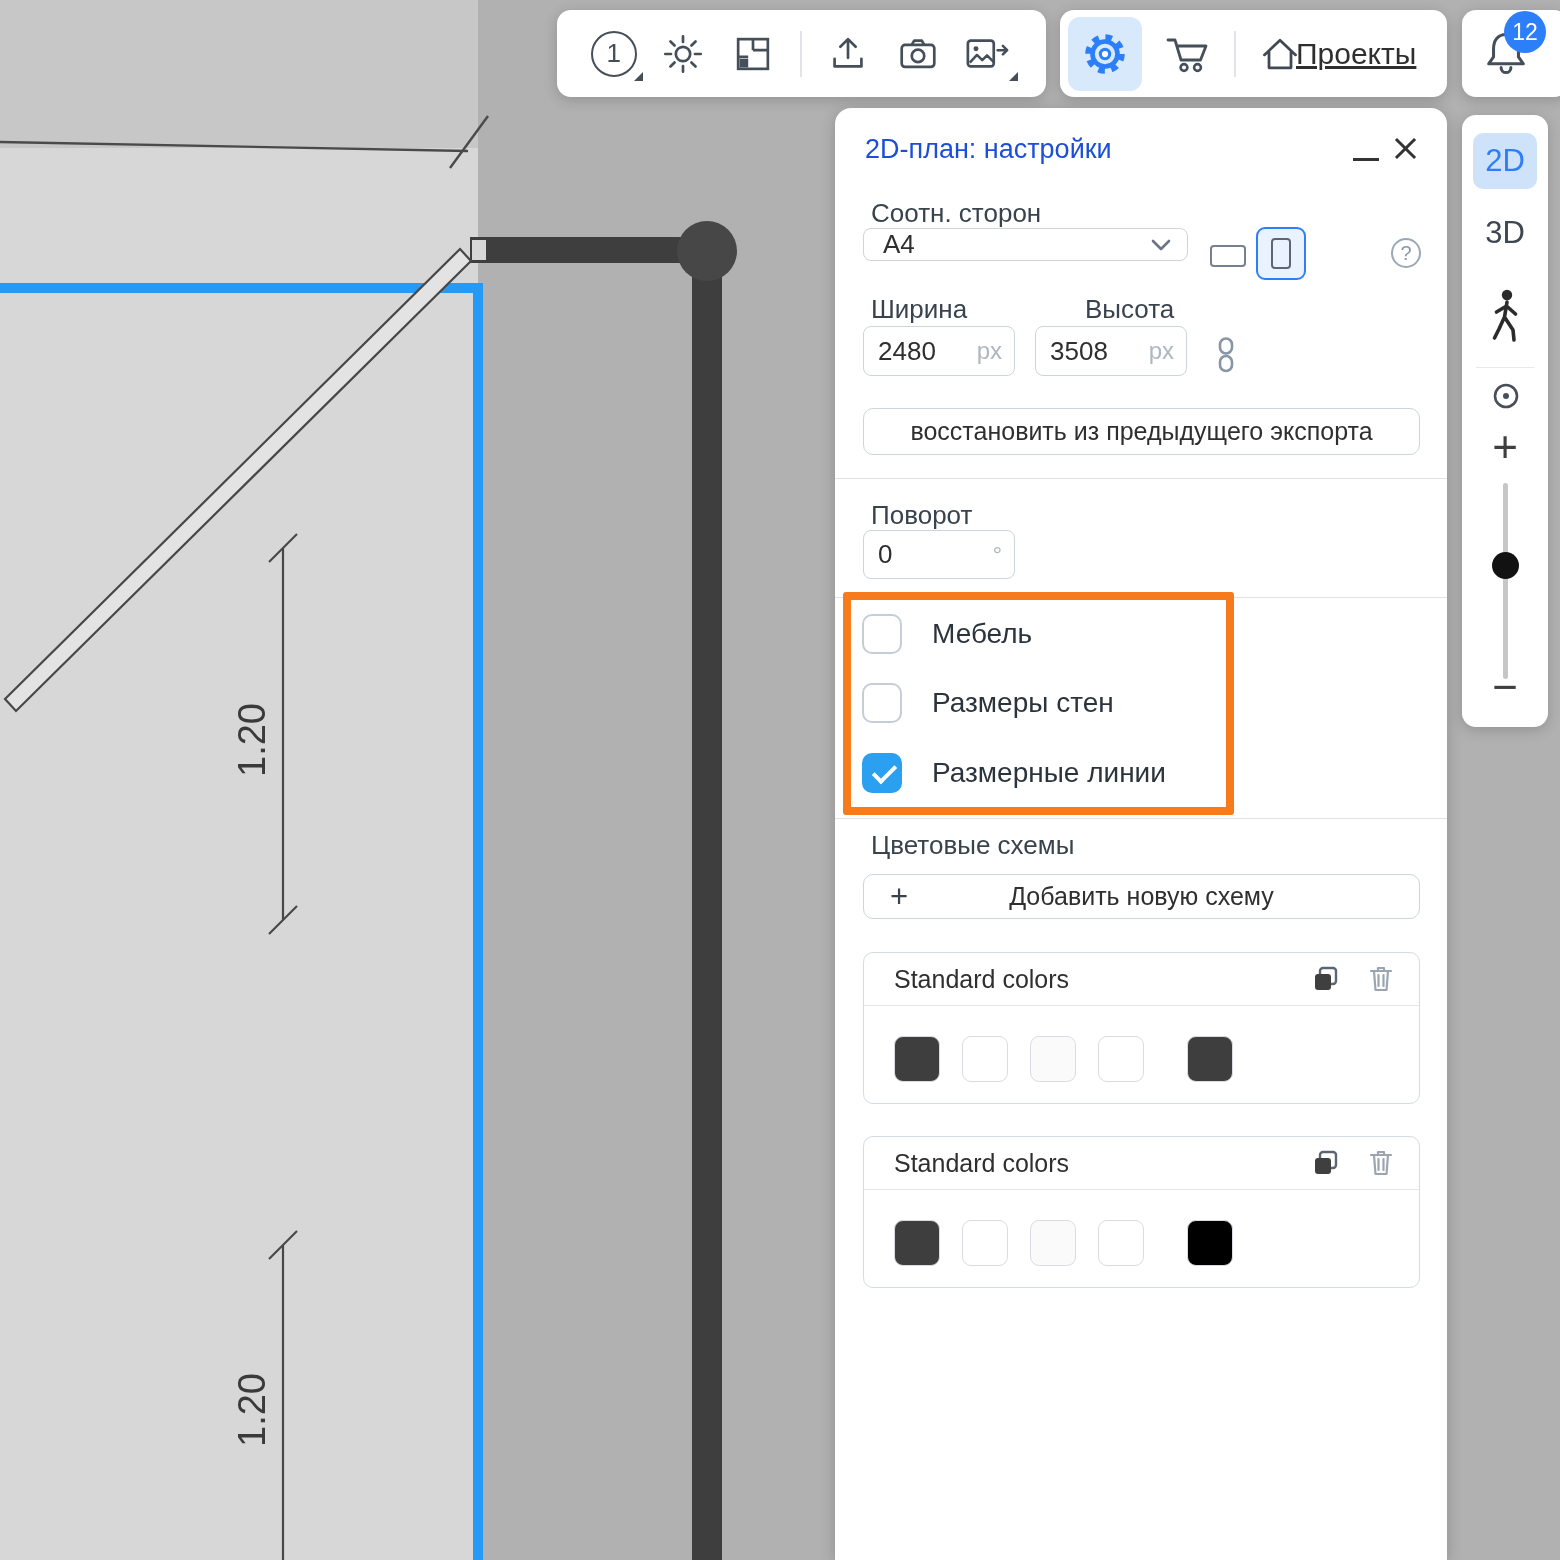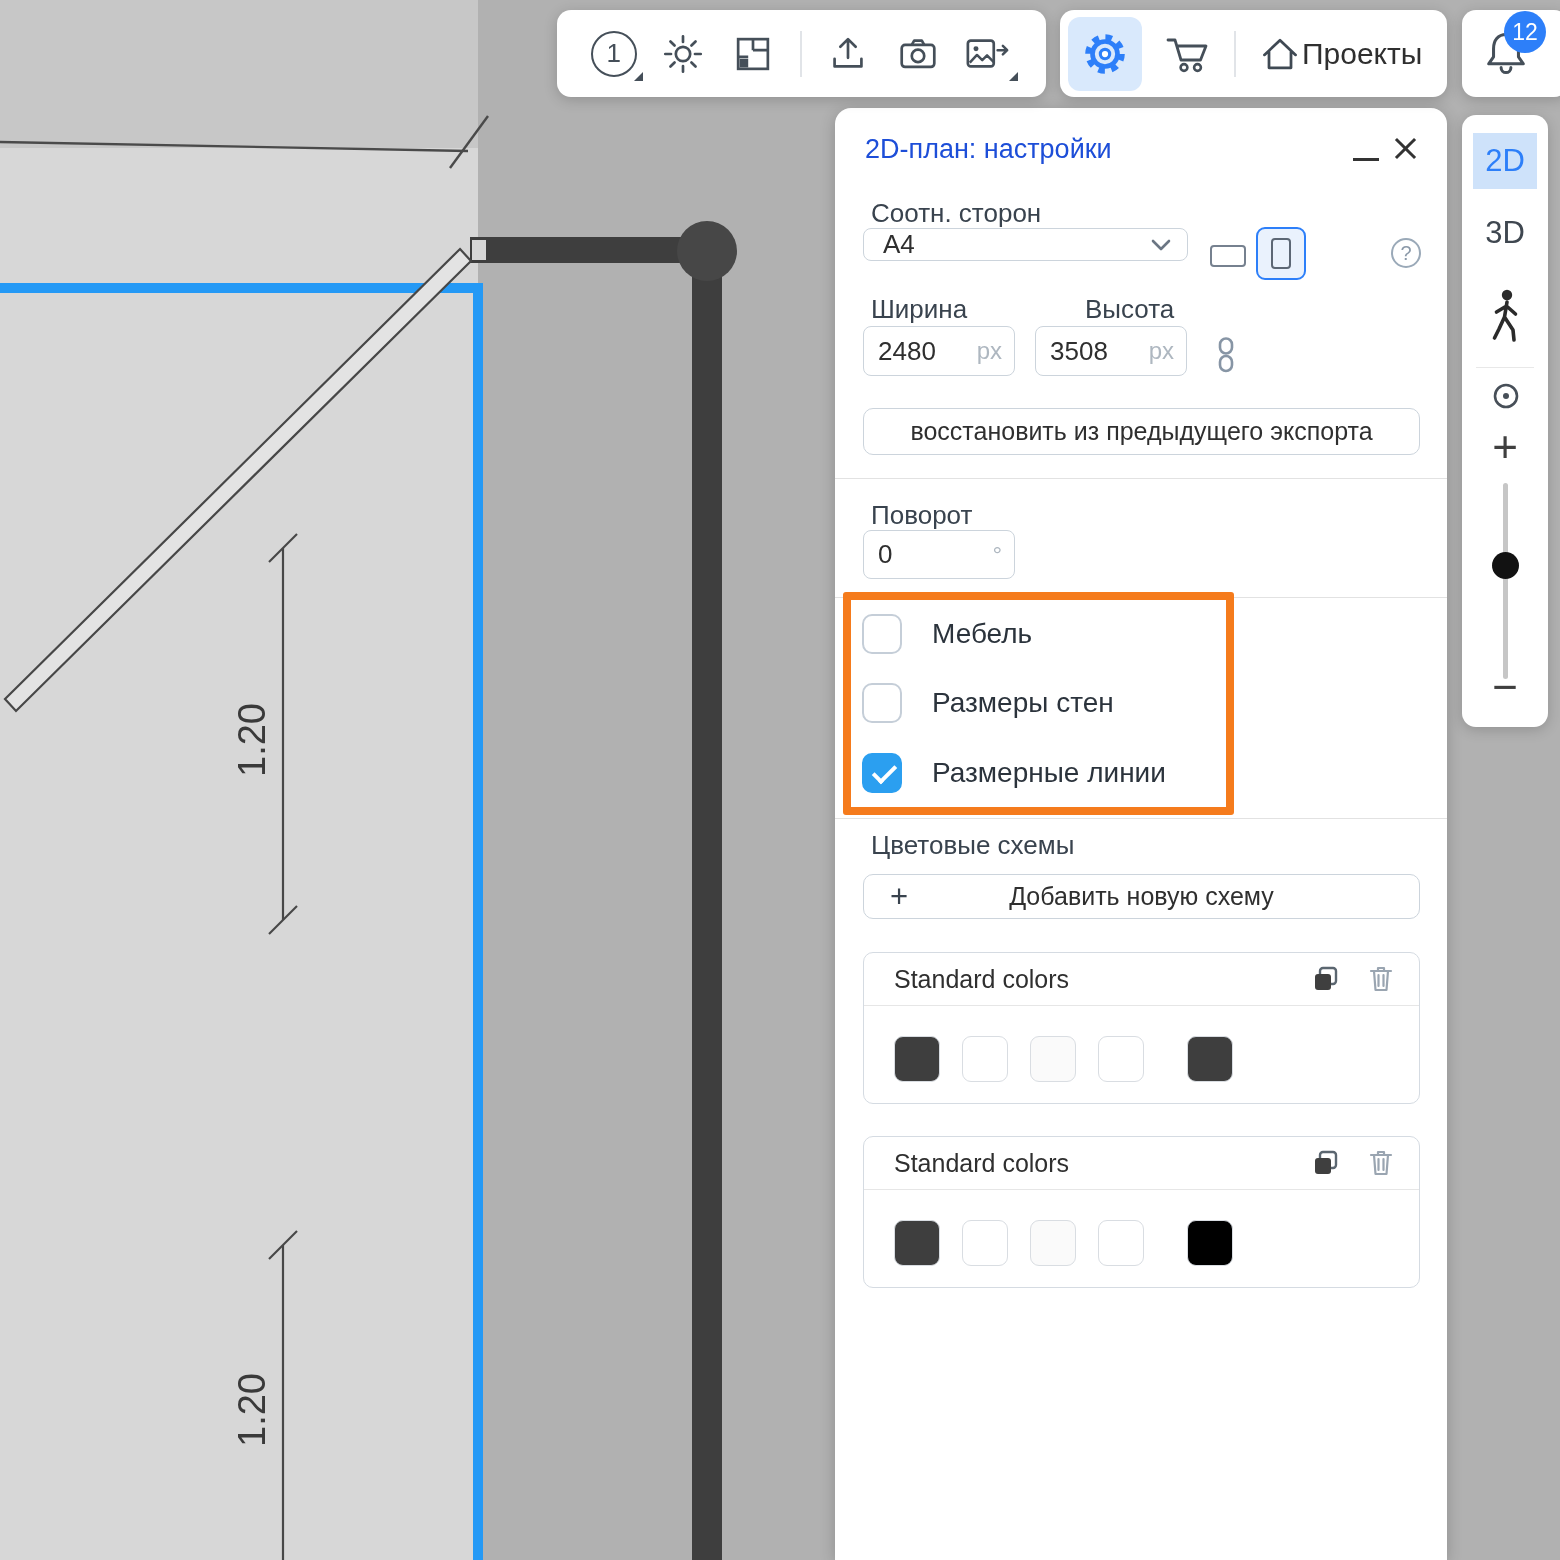--- a/index.html
+++ b/index.html
@@ -88,21 +88,21 @@
           border-bottom:1px solid #e6e6e6;}
   .card-h span{flex:1;font-size:25px;color:#2f2f2f;}
   .card-ic{display:flex;gap:26px;align-items:center;}
   .swrow{display:flex;gap:22px;padding:30px 0 0 30px;}
   .swatch{width:46px;height:46px;border-radius:9px;border:1px solid #d9dde2;cursor:pointer;}
   .swatch:last-child{margin-left:21px;}
 
   
   .side{left:1462px;top:115px;width:86px;height:612px;background:#fff;border-radius:14px;
         box-shadow:0 3px 14px rgba(0,0,0,.18);z-index:20;}
-  .v2d{left:11px;top:18px;width:64px;height:56px;background:#cee2fa;border-radius:0;
+  .v2d{left:11px;top:18px;width:64px;height:56px;background:#cee2fa;border-radius:10px;
        color:#2d7ff9;font-size:31px;display:flex;align-items:center;justify-content:center;cursor:pointer;}
   .v3d{left:0;top:100px;width:86px;text-align:center;font-size:31px;color:#3f4750;cursor:pointer;}
   .walk{left:24px;top:172px;cursor:pointer;}
   .sdiv{left:14px;top:252px;width:58px;height:1px;background:#e8e8e8;}
   .tgt{left:27px;top:264px;cursor:pointer;}
   .zplus{left:0;top:312px;width:86px;text-align:center;font-size:44px;color:#3f3f3f;cursor:pointer;line-height:40px;}
   .zminus{left:0;top:552px;width:86px;text-align:center;font-size:44px;color:#3f3f3f;cursor:pointer;line-height:40px;}
   .track{left:41px;top:368px;width:5px;height:196px;background:#c6c6c6;border-radius:3px;cursor:pointer;}
   .knob{left:30px;top:437px;width:27px;height:27px;border-radius:50%;background:#121212;cursor:grab;}
 </style>
@@ -190,21 +190,21 @@
     </svg>
   </div>
   <div class="icbtn">
     <svg width="48" height="44" viewBox="0 0 48 44">
       <path d="M4 8 h7 l6 20 h19.5 L42 14 H13.5" fill="none" stroke="#454f59" stroke-width="2.8" stroke-linecap="round" stroke-linejoin="round"></path>
       <circle cx="20" cy="35.5" r="3.4" fill="none" stroke="#454f59" stroke-width="2.6"></circle>
       <circle cx="33.5" cy="35.5" r="3.4" fill="none" stroke="#454f59" stroke-width="2.6"></circle>
     </svg>
   </div>
   <div class="vdiv"></div>
-  <div class="icbtn" style="gap:8px;">
+  <div class="icbtn" style="gap:2px;text-decoration:underline;">
     <svg width="44" height="44" viewBox="0 0 48 48">
       <path d="M7 25 L24 9 41 25 M12 21.5 V39 h24 V21.5" fill="none" stroke="#3f4953" stroke-width="3" stroke-linecap="round" stroke-linejoin="round"></path>
     </svg>
     <span class="projects">Проекты</span>
   </div>
 </div>
 
 <div class="abs float bellbox">
   <svg class="abs" style="left:18px;top:17px;" width="52" height="52" viewBox="0 0 48 48">
     <path d="M24 7 c-7.5 0 -11.5 5.5 -11.5 13 v7.5 L8 34 h32 l-4.5 -6.5 V20 C35.5 12.5 31.5 7 24 7 Z" fill="none" stroke="#454f59" stroke-width="2.8" stroke-linejoin="round"></path>

